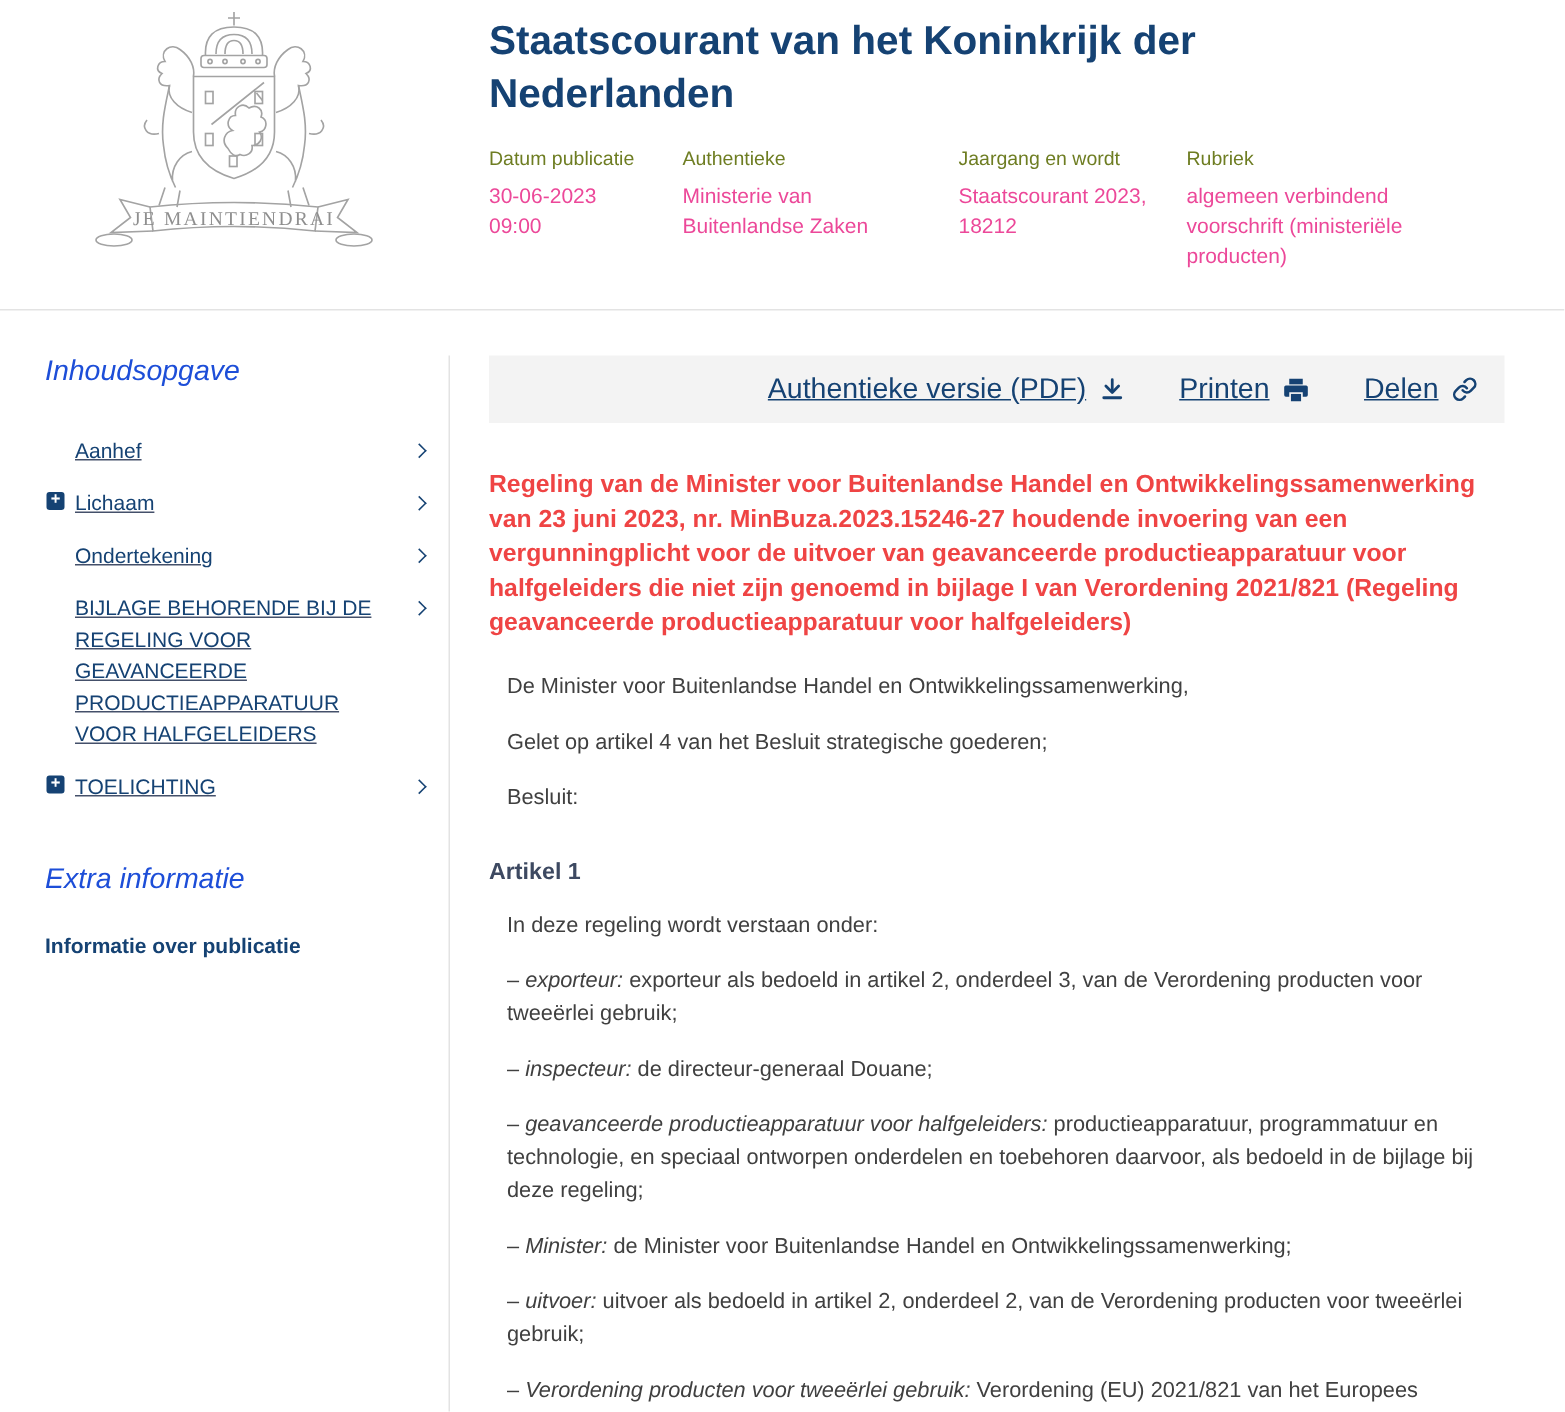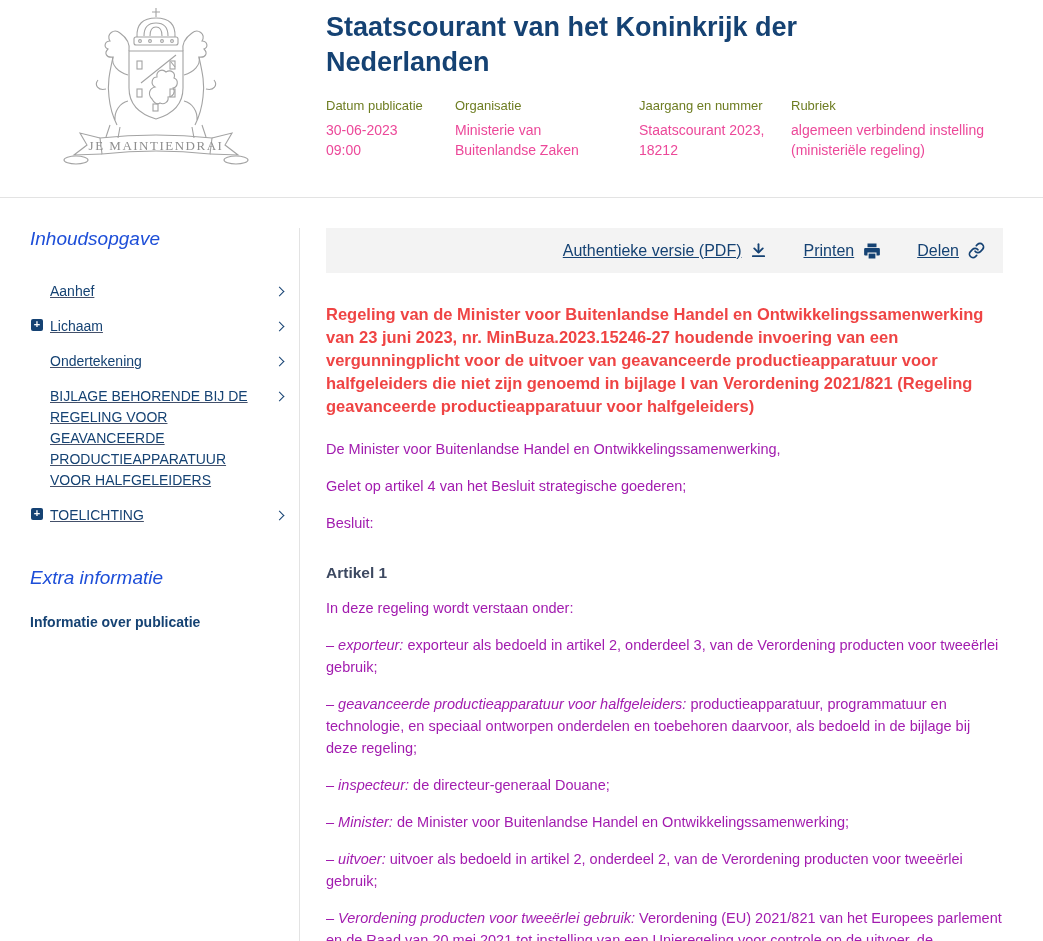--- a/index.html
+++ b/index.html
@@ -59,30 +59,30 @@
   .extra-heading { margin: 34px 0 24px 0; }
   .extra-link { color: #154273; font-size: 14px; font-weight: bold; text-decoration: none; cursor: pointer; display: inline-block; }
 
   
   .toolbar {
     background: #f3f3f3; height: 45px;
     display: flex; align-items: center; justify-content: flex-end;
     gap: 36px; padding-right: 18px;
   }
   .tool-link { display: flex; align-items: center; gap: 9px; cursor: pointer; }
-  .tool-link a { color: #154273; font-size: 16px; text-decoration: underline; }
+  .tool-link a { color: #154273; font-size: 19px; text-decoration: underline; }
   .tool-link svg { display: block; }
 
   
   .article { padding-top: 30px; max-width: 680px; }
   .article-title {
     color: #ef4444; font-size: 16.5px; font-weight: bold; line-height: 23px;
     margin-bottom: 20px;
   }
-  .article p { font-size: 14.5px; line-height: 22px; margin: 15px 0; color: #a21caf; }
+  .article p { font-size: 14.5px; line-height: 22px; margin: 15px 12px; color: #404040; }
   .artikel-heading {
     font-size: 15.5px; font-weight: bold; color: #3d4961;
     margin: 30px 0 14px 0;
   }
   .def .term { font-style: italic; }
 
   
   .coa { stroke: #a3a3a3; fill: none; stroke-width: 1.1; }
   .coa-text { font-family: "Liberation Serif", serif; font-size: 13px; letter-spacing: 1.5px; fill: #8f8f8f; stroke: none; }
 </style>
@@ -132,30 +132,30 @@
     </svg>
   </div>
   <div class="header-right">
     <h1 class="page-title">Staatscourant van het Koninkrijk der Nederlanden</h1>
     <div class="meta-grid">
       <div class="meta-item">
         <div class="meta-label">Datum publicatie</div>
         <div class="meta-value">30-06-2023 09:00</div>
       </div>
       <div class="meta-item">
-        <div class="meta-label">Organisatie</div>
+        <div class="meta-label">Authentieke</div>
         <div class="meta-value">Ministerie van Buitenlandse Zaken</div>
       </div>
       <div class="meta-item">
-        <div class="meta-label">Jaargang en nummer</div>
+        <div class="meta-label">Jaargang en wordt</div>
         <div class="meta-value">Staatscourant 2023, 18212</div>
       </div>
       <div class="meta-item">
         <div class="meta-label">Rubriek</div>
-        <div class="meta-value">algemeen verbindend instelling (ministeriële regeling)</div>
+        <div class="meta-value">algemeen verbindend voorschrift (ministeriële producten)</div>
       </div>
     </div>
   </div>
 </div>
 <hr class="header-divider">
 
 <div class="content">
 
   <div class="sidebar">
     <h2 class="side-heading">Inhoudsopgave</h2>
@@ -225,30 +225,30 @@
       <h3 class="artikel-heading">Artikel 1</h3>
       <p>In deze regeling wordt verstaan onder:</p>
 
       <p class="def">
         <span>–</span>
         <span class="term">exporteur:</span>
         <span>exporteur als bedoeld in artikel 2, onderdeel 3, van de Verordening producten voor tweeërlei gebruik;</span>
       </p>
       <p class="def">
         <span>–</span>
+        <span class="term">inspecteur:</span>
+        <span>de directeur-generaal Douane;</span>
+      </p>
+      <p class="def">
+        <span>–</span>
         <span class="term">geavanceerde productieapparatuur voor halfgeleiders:</span>
         <span>productieapparatuur, programmatuur en technologie, en speciaal ontworpen onderdelen en toebehoren daarvoor, als bedoeld in de bijlage bij deze regeling;</span>
       </p>
       <p class="def">
         <span>–</span>
-        <span class="term">inspecteur:</span>
-        <span>de directeur-generaal Douane;</span>
-      </p>
-      <p class="def">
-        <span>–</span>
         <span class="term">Minister:</span>
         <span>de Minister voor Buitenlandse Handel en Ontwikkelingssamenwerking;</span>
       </p>
       <p class="def">
         <span>–</span>
         <span class="term">uitvoer:</span>
         <span>uitvoer als bedoeld in artikel 2, onderdeel 2, van de Verordening producten voor tweeërlei gebruik;</span>
       </p>
       <p class="def">
         <span>–</span>

